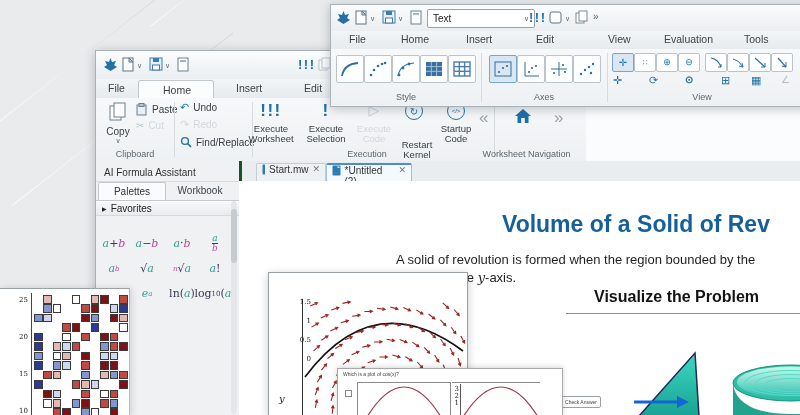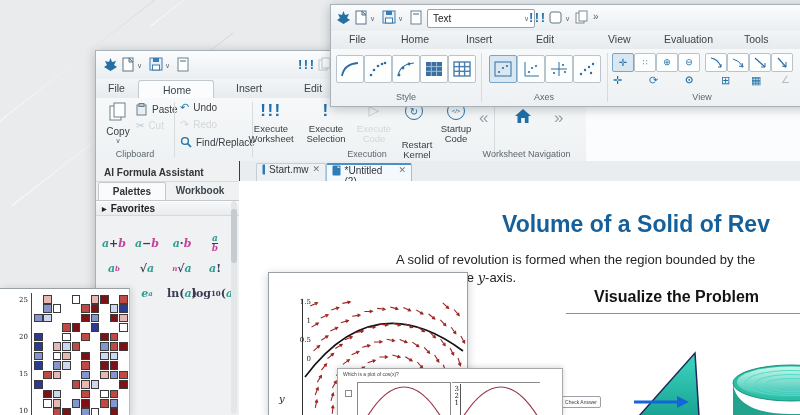--- a/index.html
+++ b/index.html
@@ -171,21 +171,21 @@
       <div class="doctab active" style="left:87px;width:74px;">
         <svg class="ticon" width="9" height="11">
             <rect x="0.5" y="0.5" width="8" height="10" rx="1" fill="#2e7cb6"></rect>
             <path d="M5.5 0.5 L8.5 3 L5.5 3 Z" fill="#bcd8ec"></path>
           </svg>
         <span>*Untitled (2)</span>
         <span class="closex">✕</span>
       </div>
     </div>
 
-    <div class="abs" style="left:0;top:110px;width:143px;bottom:0;background:#eff1f2;border-right:1px solid #14532d;font-weight:bold;">
+    <div class="abs" style="left:0;top:110px;width:143px;bottom:0;background:#eff1f2;border-right:3px solid #14532d;">
       <div class="abs" style="left:0;right:0;top:2px;height:18px;border-bottom:1px solid #d8dcdf;font-size:10px;color:#333;display:flex;align-items:center;padding-left:8px;">
         <span>AI Formula Assistant</span>
       </div>
       <div class="abs" style="left:2px;top:21px;width:66px;height:18px;background:#fafbfc;border:1px solid #c2c8cc;border-bottom:none;border-radius:2px 2px 0 0;font-size:10px;text-align:center;line-height:18px;">
         <span>Palettes</span>
       </div>
       <div class="abs" style="left:68px;top:21px;width:72px;height:18px;font-size:10px;text-align:center;line-height:18px;color:#3c444a;">
         <span>Workbook</span>
       </div>
       <div class="abs" style="left:0;right:0;top:39px;height:1px;background:#c2c8cc;"></div>

